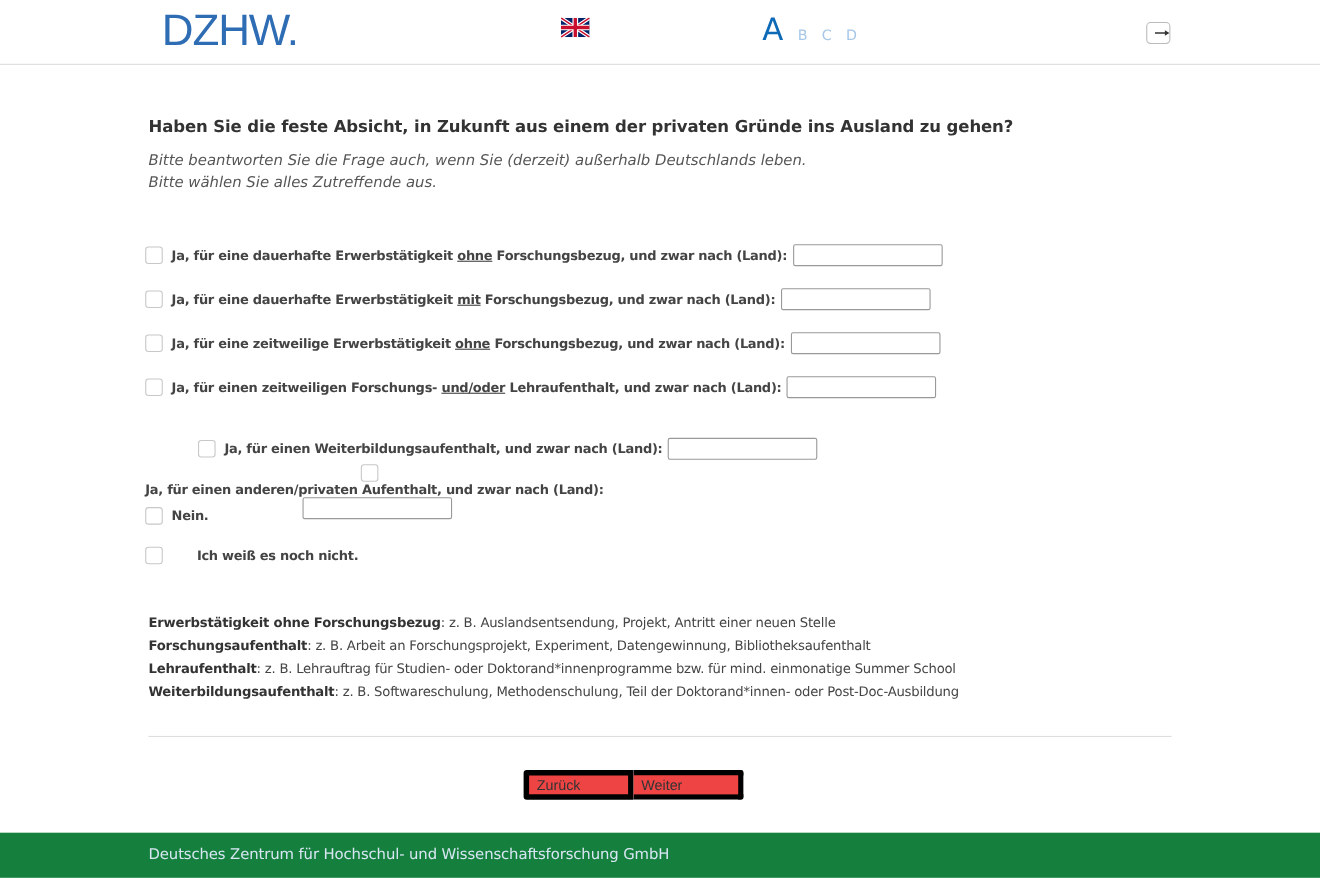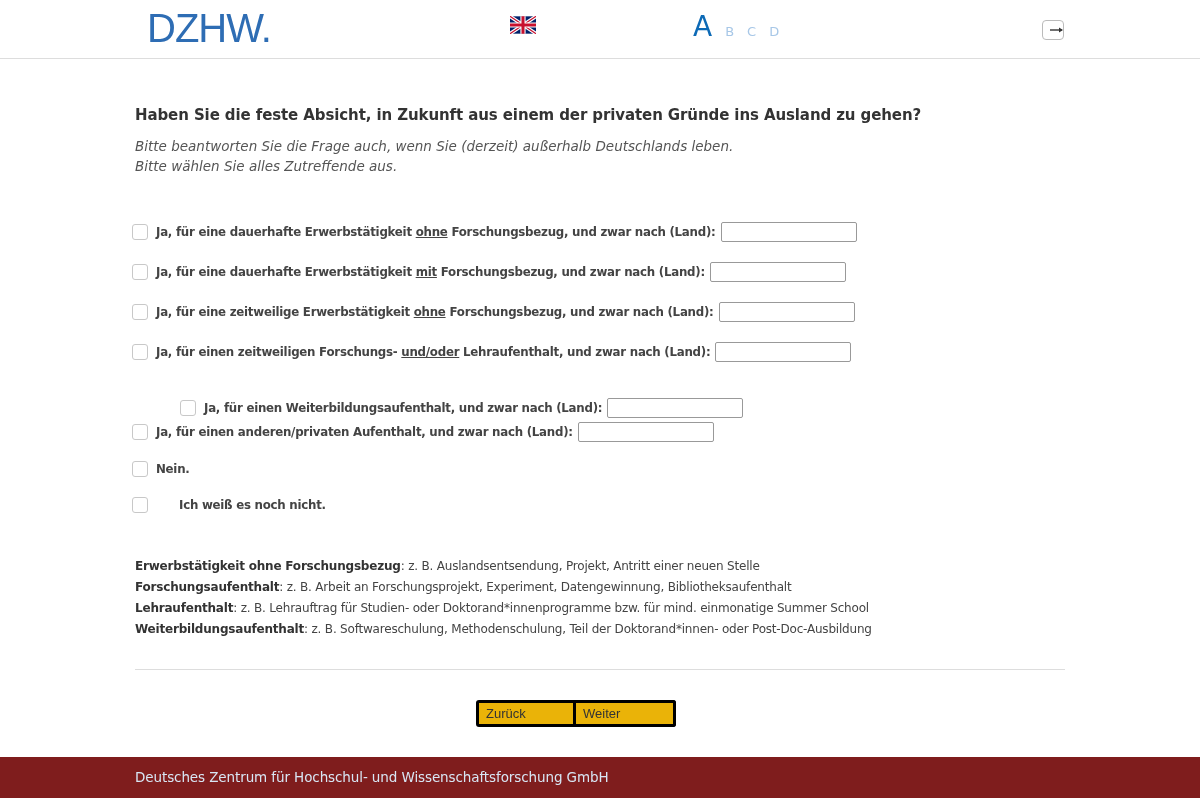--- a/index.html
+++ b/index.html
@@ -26,25 +26,25 @@
   .opt-label { font-size: 11.8px; font-weight: bold; color: #444; letter-spacing: -0.25px; font-family: "DejaVu Sans", sans-serif; }
   .opt-label u { text-decoration: underline; }
   .txt { height: 20px; width: 136px; border: 1px solid #999; border-radius: 2px; margin-left: 4px; background: #fff; }
 
   .definitions { position: absolute; left: 135px; top: 556px; font-size: 12px; line-height: 21px; color: #444; font-family: "DejaVu Sans", sans-serif; letter-spacing: -0.2px; }
   .definitions b { color: #333; }
 
   .divider { position: absolute; left: 135px; top: 669px; width: 930px; height: 1px; background: #dddddd; }
 
   .nav-buttons { position: absolute; left: 476px; top: 700px; display: flex; }
-  .nav-btn { width: 100px; height: 27px; border: 3px solid #000000; background: #eab308; font-family: "Liberation Sans", sans-serif; font-size: 13px; color: #333; text-align: left; padding-left: 7px; cursor: pointer; }
+  .nav-btn { width: 100px; height: 27px; border: 5px solid #000000; background: #ef4444; font-family: "Liberation Sans", sans-serif; font-size: 13px; color: #333; text-align: left; padding-left: 7px; cursor: pointer; }
   .nav-btn.back { border-radius: 3px 0 0 3px; }
   .nav-btn.next { border-left: none; border-radius: 0 3px 3px 0; }
 
-  .footer { position: absolute; left: 0; top: 757px; width: 1200px; height: 41px; background: #7f1d1d; }
+  .footer { position: absolute; left: 0; top: 757px; width: 1200px; height: 41px; background: #15803d; }
   .footer-text { position: absolute; left: 135px; top: 12px; font-size: 13.5px; color: #d8e6f4; font-family: "DejaVu Sans", sans-serif; letter-spacing: -0.1px; }
 </style>
 </head>
 <body>
 
 <div class="header">
   <div class="logo"><span>DZHW</span><span class="dot">.</span></div>
 
   <div class="flag">
     <svg width="26" height="18" viewBox="0 0 60 40">
@@ -98,21 +98,21 @@
   <div class="option" style="top:120px;">
     <div class="cb"></div>
     <span class="opt-label"><span>Ja, für einen zeitweiligen Forschungs- </span><u>und/oder</u><span> Lehraufenthalt, und zwar nach (Land):</span></span>
     <input class="txt" type="text" style="margin-left: 5px;" value="">
   </div>
   <div class="option" style="top:176px;padding-left:48px;">
     <div class="cb"></div>
     <span class="opt-label">Ja, für einen Weiterbildungsaufenthalt, und zwar nach (Land):</span>
     <input class="txt" type="text" style="margin-left: 5px;" value="">
   </div>
-  <div class="option" style="top:200px;">
+  <div class="option" style="top:200px;flex-direction:column;">
     <div class="cb"></div>
     <span class="opt-label">Ja, für einen anderen/privaten Aufenthalt, und zwar nach (Land):</span>
     <input class="txt" type="text" style="margin-left: 5px;" value="">
   </div>
   <div class="option" style="top:239px;">
     <div class="cb"></div>
     <span class="opt-label">Nein.</span>
   </div>
   <div class="option" style="top:275px;gap:23px;">
     <div class="cb"></div>

